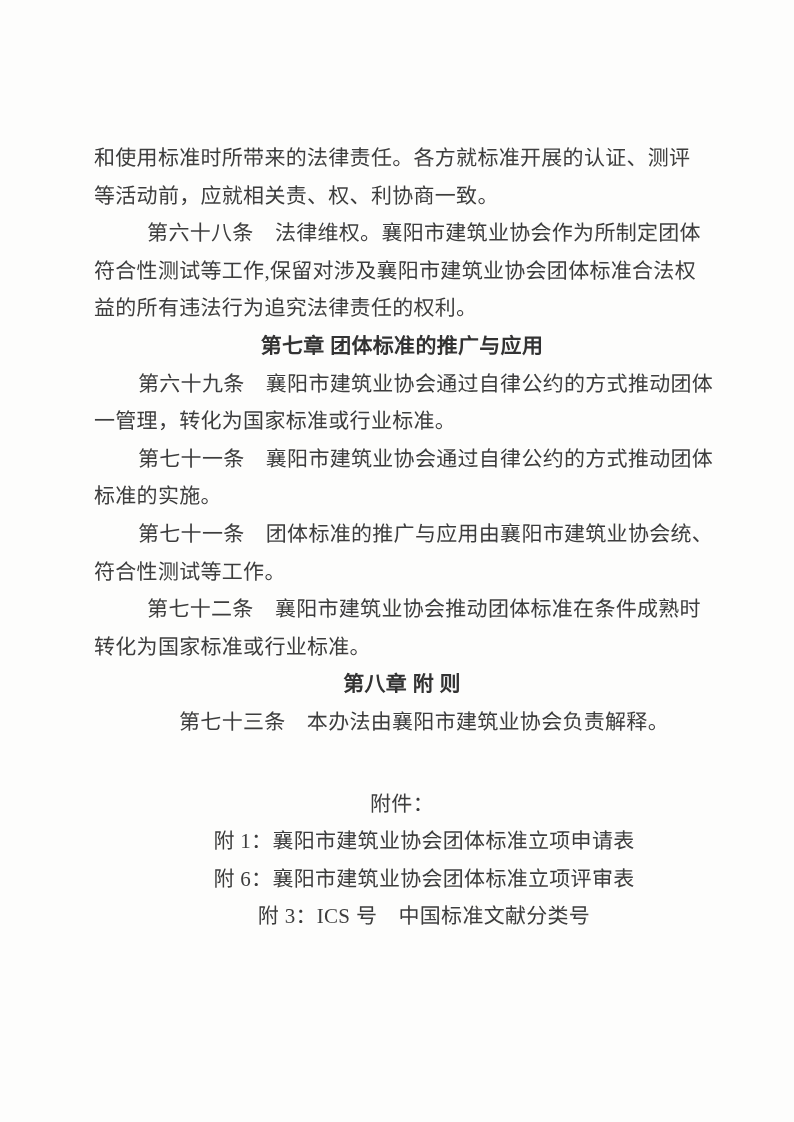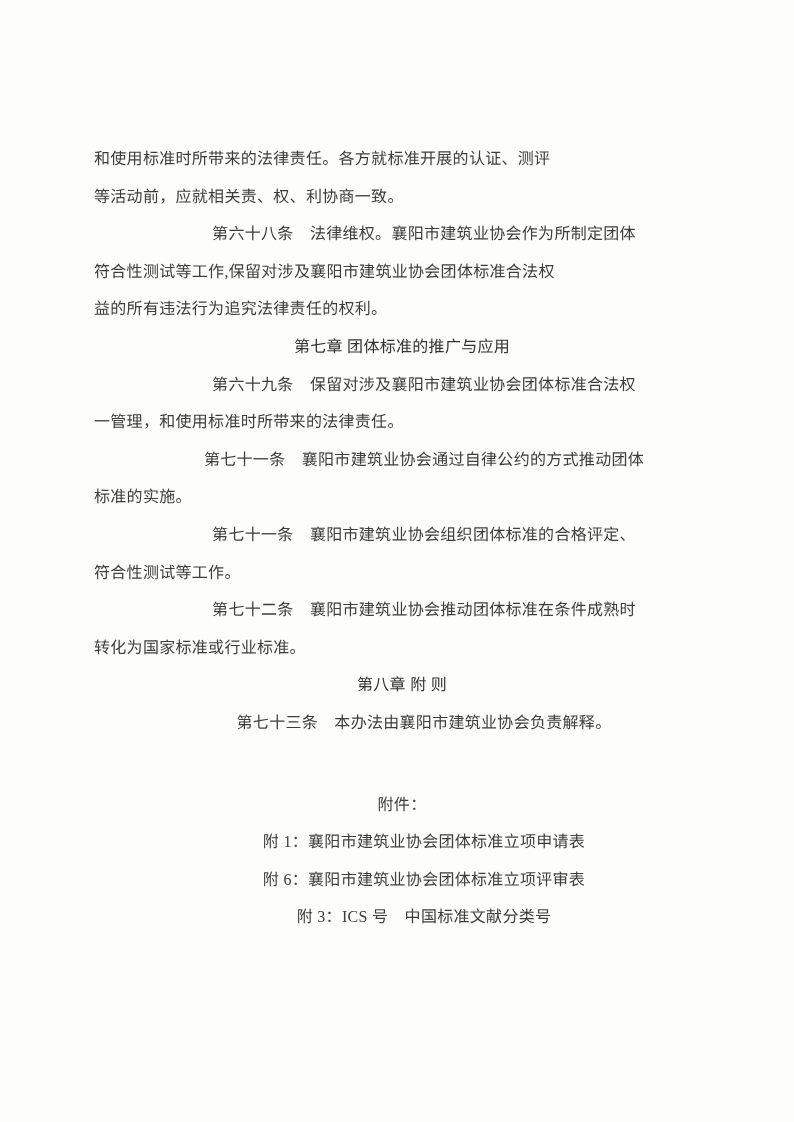--- a/index.html
+++ b/index.html
@@ -19,58 +19,58 @@
     height: 1122px;
     background: #fdfdfc;
   }
   .content {
     position: absolute;
     top: 140px;
     left: 94px;
     width: 616px;
   }
   .line {
-    font-size: 16px;
+    font-size: 21px;
     line-height: 37.6px;
     color: #3d3d3d;
     letter-spacing: 0.3px;
     white-space: nowrap;
     text-align: left;
   }
   .indent {
     padding-left: 44px;
     text-align: center;
   }
   .heading {
-    font-weight: 400;
+    font-weight: 700;
     text-align: center;
     color: #333333;
     padding-left: 0;
   }
   .gap-before {
     margin-top: 44px;
     text-align: center;
   }
 </style>
 </head>
 <body>
 
 <div class="page">
   <div class="content">
     <div class="line">和使用标准时所带来的法律责任。各方就标准开展的认证、测评</div>
     <div class="line">等活动前，应就相关责、权、利协商一致。</div>
     <div class="line indent">第六十八条　法律维权。襄阳市建筑业协会作为所制定团体</div>
     <div class="line">符合性测试等工作,保留对涉及襄阳市建筑业协会团体标准合法权</div>
     <div class="line">益的所有违法行为追究法律责任的权利。</div>
     <div class="line heading">第七章 团体标准的推广与应用</div>
-    <div class="line indent">第六十九条　保留对涉及襄阳市建筑业协会团体标准合法权</div>
-    <div class="line">一管理，和使用标准时所带来的法律责任。</div>
+    <div class="line indent">第六十九条　襄阳市建筑业协会通过自律公约的方式推动团体</div>
+    <div class="line">一管理，转化为国家标准或行业标准。</div>
     <div class="line indent">第七十一条　襄阳市建筑业协会通过自律公约的方式推动团体</div>
     <div class="line">标准的实施。</div>
-    <div class="line indent">第七十一条　襄阳市建筑业协会组织团体标准的合格评定、</div>
+    <div class="line indent">第七十一条　团体标准的推广与应用由襄阳市建筑业协会统、</div>
     <div class="line">符合性测试等工作。</div>
     <div class="line indent">第七十二条　襄阳市建筑业协会推动团体标准在条件成熟时</div>
     <div class="line">转化为国家标准或行业标准。</div>
     <div class="line heading">第八章 附 则</div>
     <div class="line indent">第七十三条　本办法由襄阳市建筑业协会负责解释。</div>
     <div class="line gap-before">附件：</div>
     <div class="line indent">附 1：襄阳市建筑业协会团体标准立项申请表</div>
     <div class="line indent">附 6：襄阳市建筑业协会团体标准立项评审表</div>
     <div class="line indent">附 3：ICS 号　中国标准文献分类号</div>
   </div>

